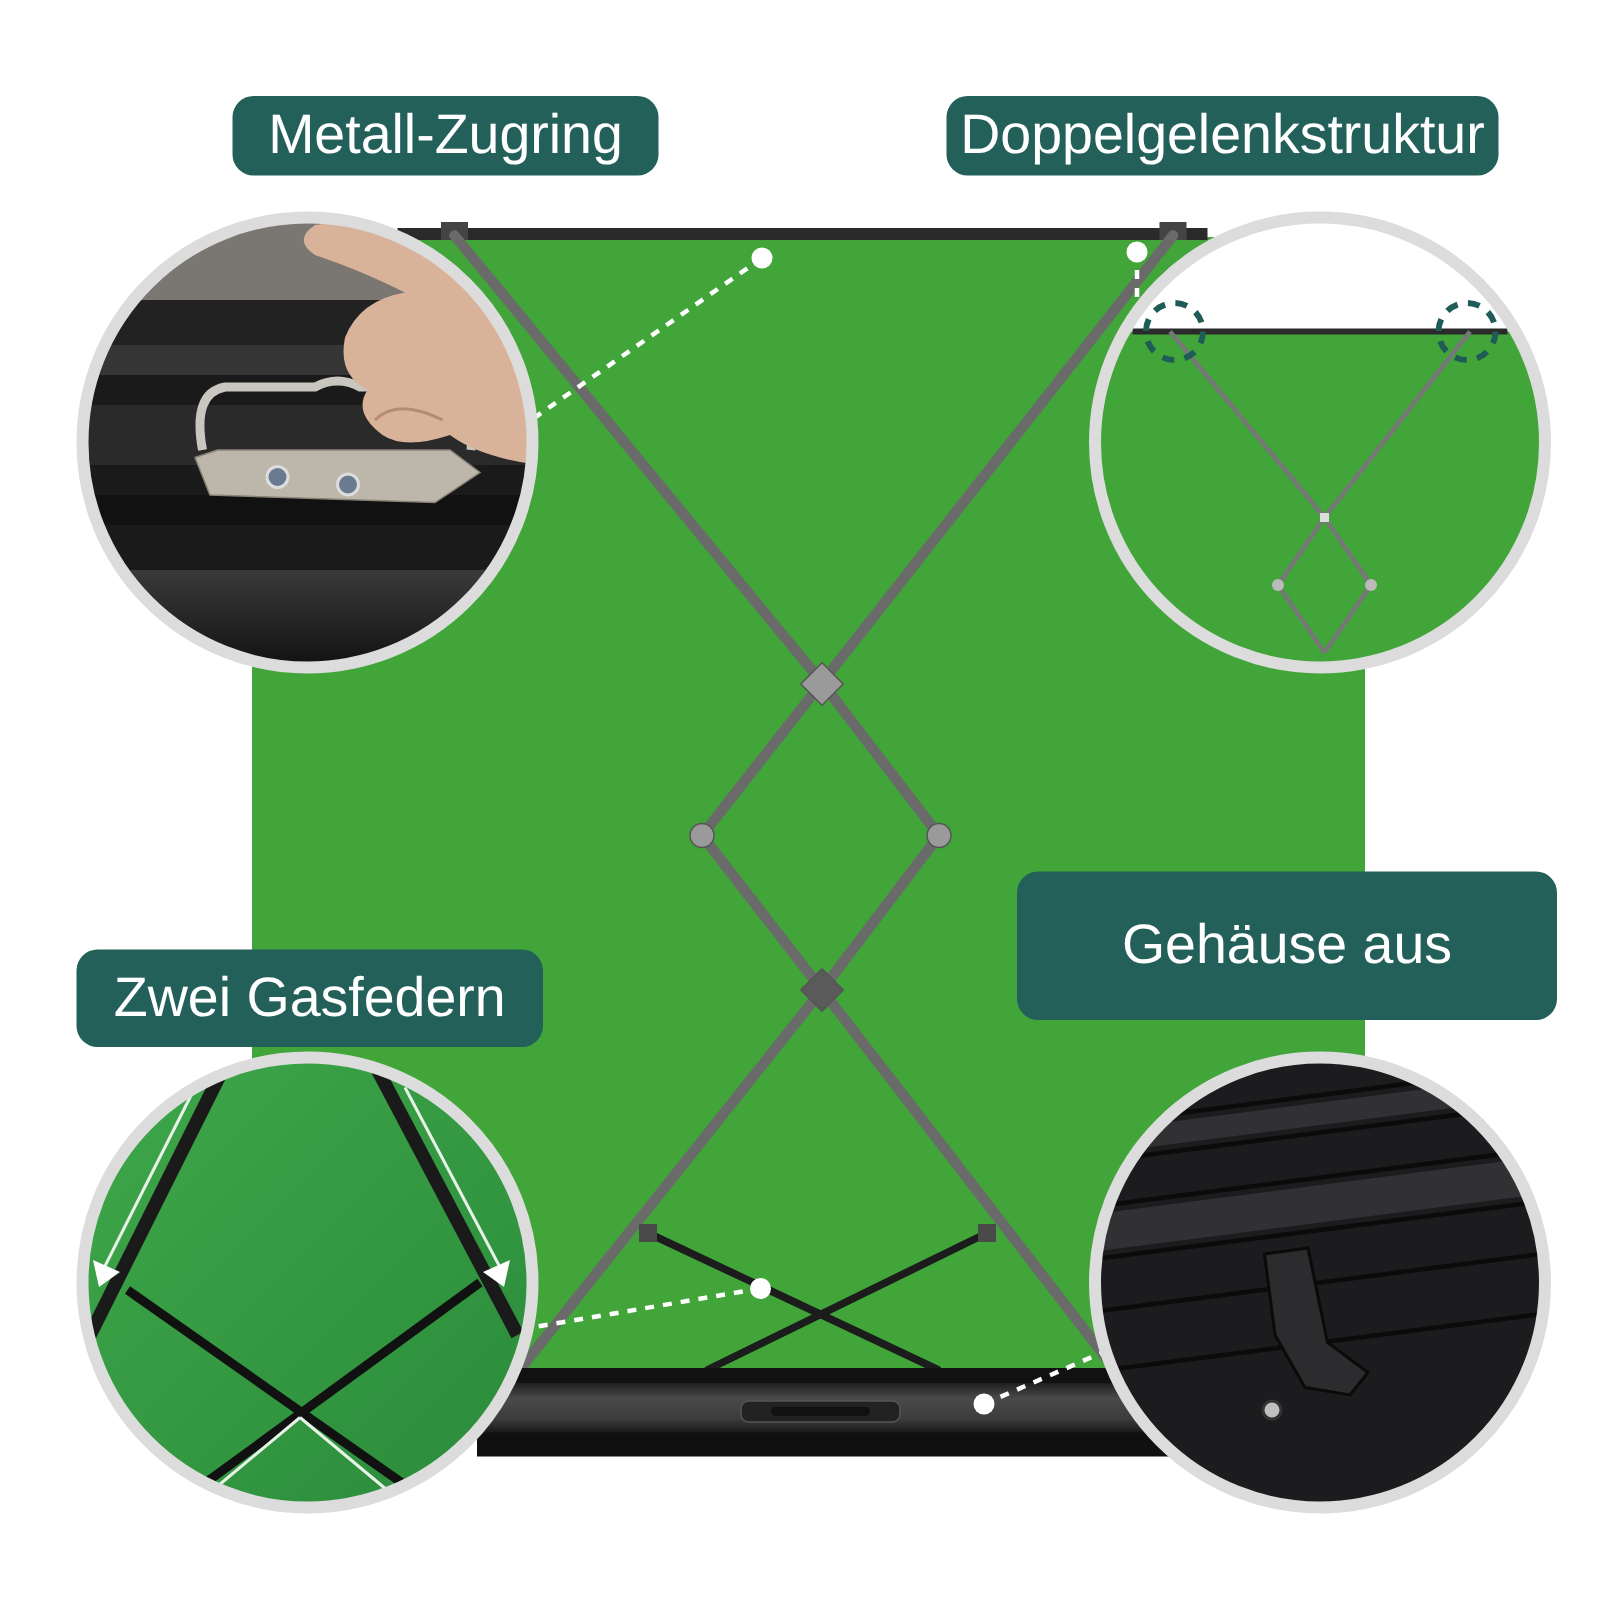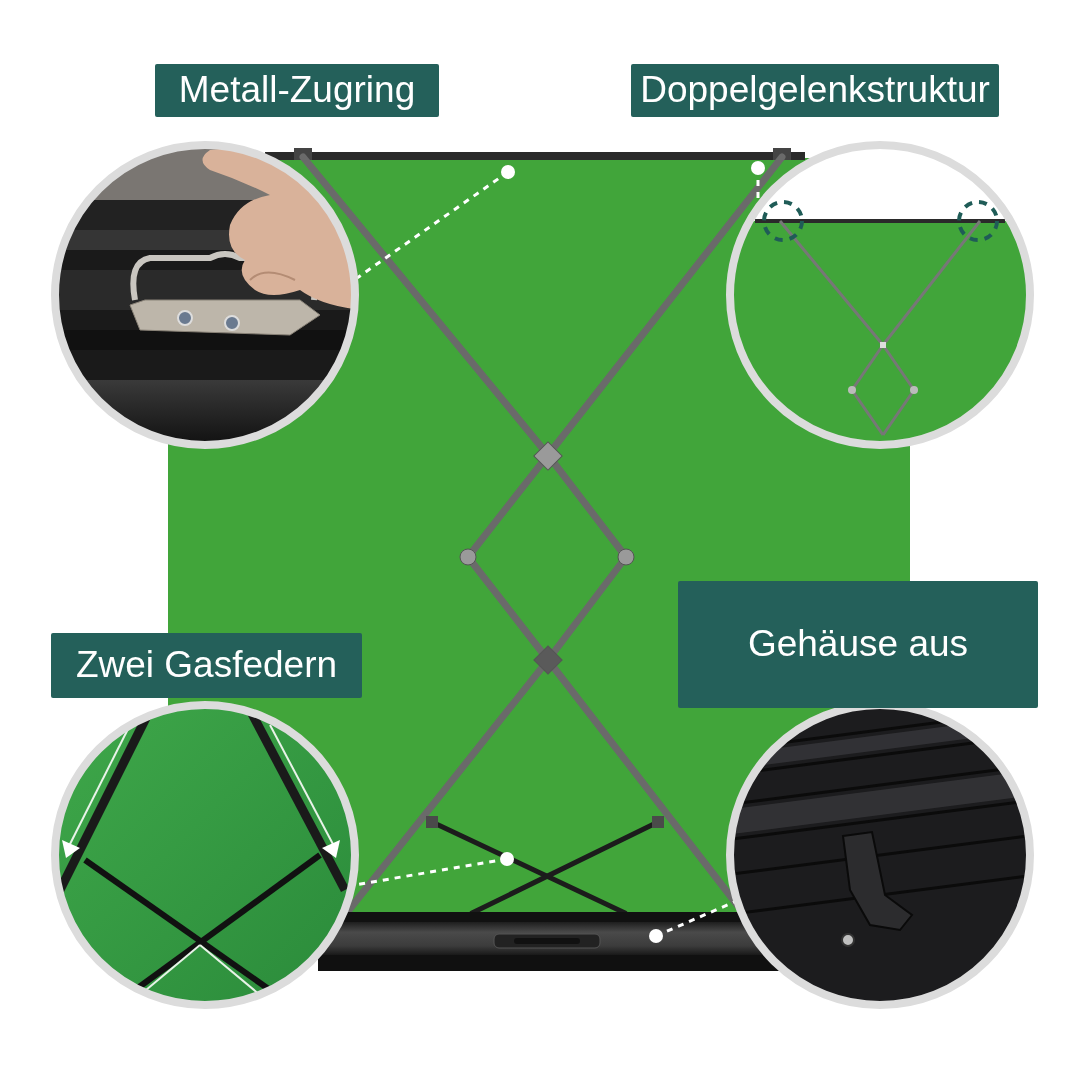--- a/index.html
+++ b/index.html
@@ -1,17 +1,17 @@
 <!DOCTYPE html>
 <html><head>
 <meta charset="utf-8">
 <style>
   html,body{margin:0;padding:0;background:#ffffff;}
   #canvas{position:relative;width:1080px;height:1080px;overflow:hidden;background:#ffffff;font-family:"Liberation Sans",sans-serif;}
-  .label{position:absolute;background:#24605a;color:#ffffff;border-radius:2px;display:flex;align-items:center;justify-content:center;text-align:center;font-size:37px;line-height:1.25;font-family:"Liberation Sans",sans-serif;box-sizing:border-box;}
+  .label{position:absolute;background:#24605a;color:#ffffff;border-radius:14px;display:flex;align-items:center;justify-content:center;text-align:center;font-size:37px;line-height:1.25;font-family:"Liberation Sans",sans-serif;box-sizing:border-box;}
   .label .line{display:block;white-space:nowrap;}
   svg{position:absolute;left:0;top:0;}
 </style>
 </head>
 <body>
 
 <div id="canvas">
 
   <svg width="1080" height="1080" viewBox="0 0 1080 1080">
     <defs>
@@ -194,17 +194,17 @@
   </div>
 
   <div class="label" style="left:631px;top:64px;width:368px;height:53px;">
     <span class="line">Doppelgelenkstruktur</span>
   </div>
 
   <div class="label" style="left:51px;top:633px;width:311px;height:65px;">
     <span class="line">Zwei Gasfedern</span>
   </div>
 
-  <div class="label" style="left:678px;top:581px;width:360px;height:127px;flex-direction:row;">
+  <div class="label" style="left:678px;top:581px;width:360px;height:99px;flex-direction:row;">
     <span class="line">Gehäuse aus</span>
   </div>
 
 </div>
 
 </body></html>

